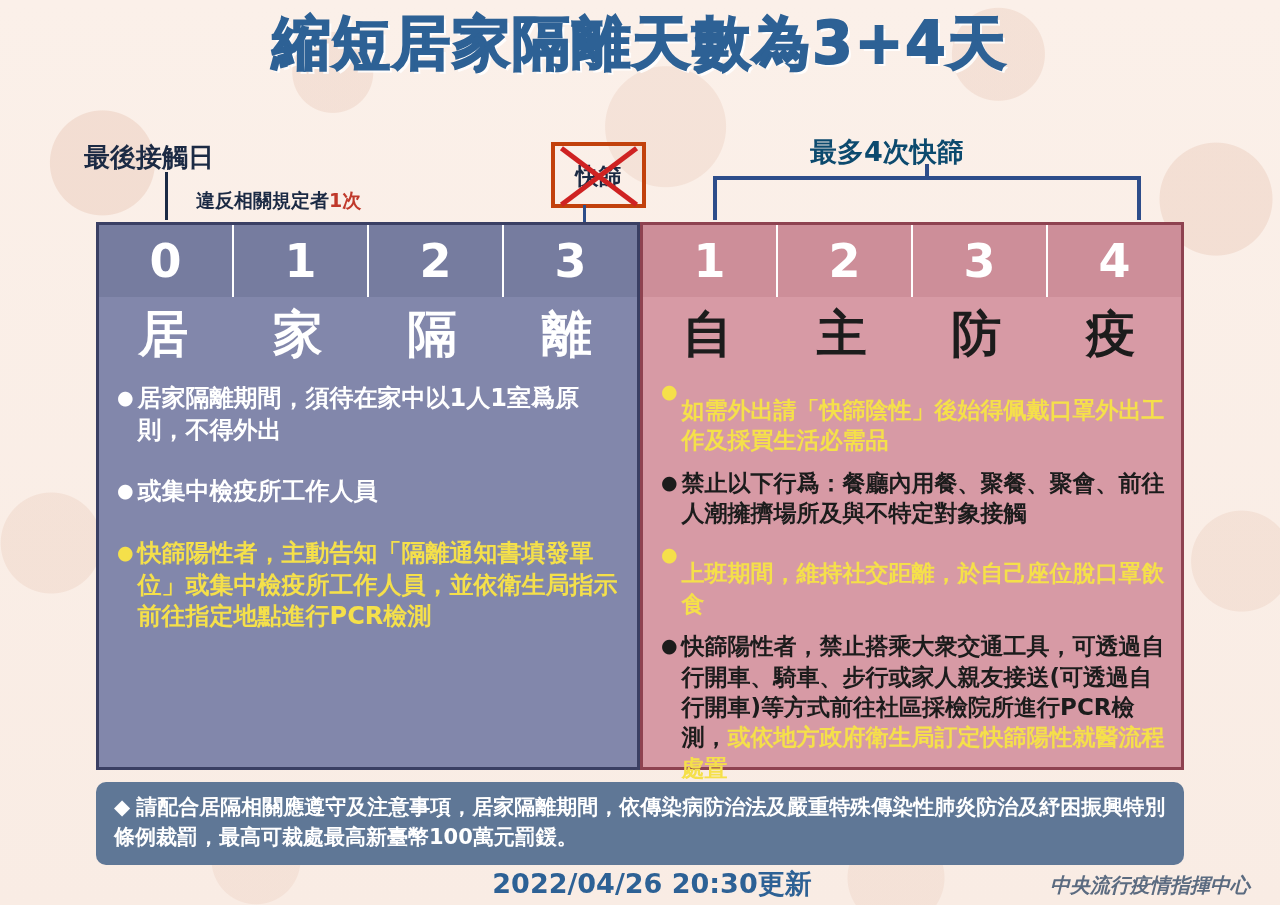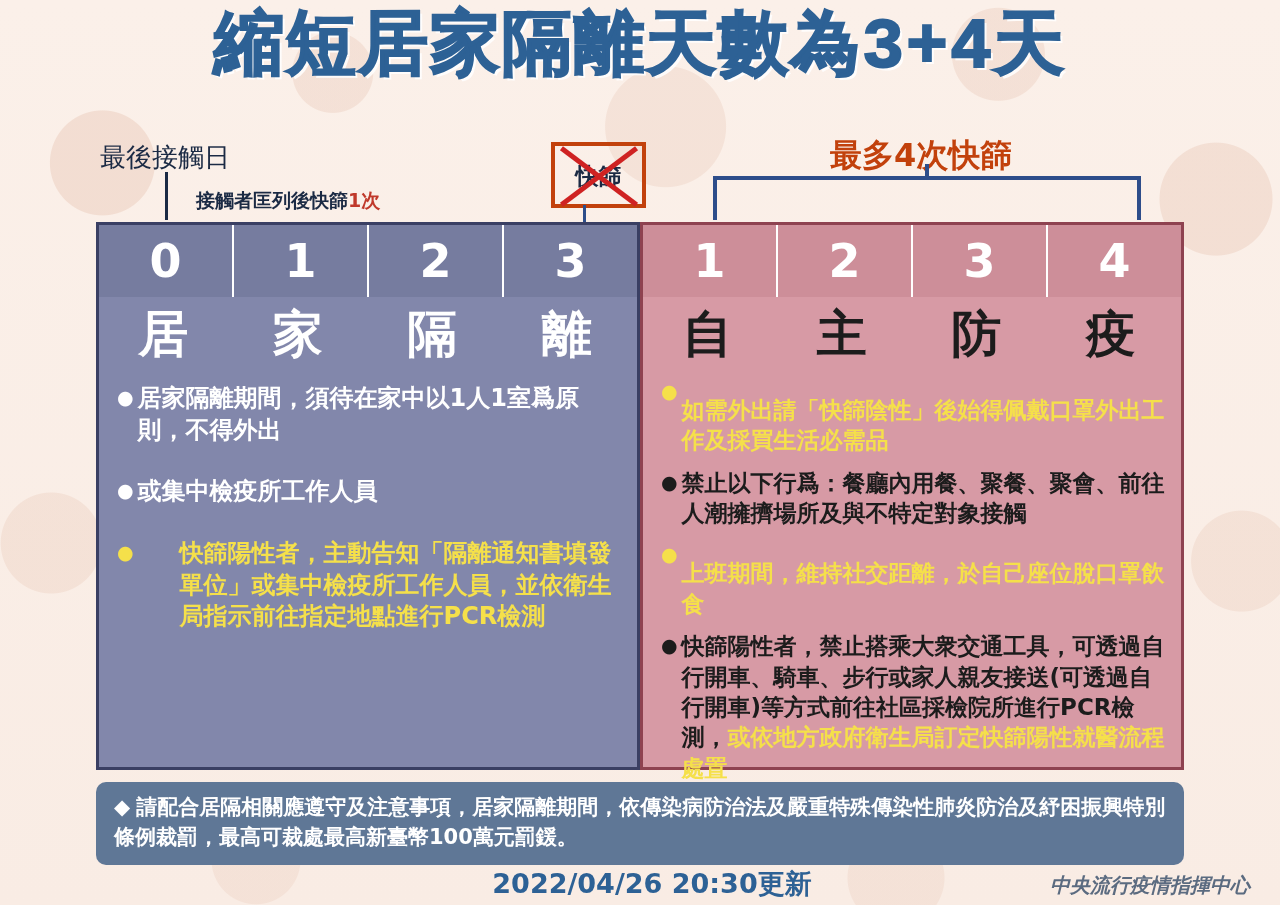--- a/index.html
+++ b/index.html
@@ -37,38 +37,37 @@
     height: 905px;
   }
 
   
   .title {
     position: absolute;
     top: 14px;
     left: 0;
     width: 1280px;
     text-align: center;
-    font-size: 70px;
+    font-size: 58px;
     font-weight: bold;
     letter-spacing: 2px;
     color: #2d6195;
     -webkit-text-stroke: 2px #2d6195;
     text-shadow: 3px 3px 0 rgba(255,255,255,0.85);
     line-height: 1;
     white-space: nowrap;
-    font-family: Liberation Mono, monospace;
   }
 
   
   .label-last-contact {
     position: absolute;
     top: 140px;
-    left: 100px;
+    left: 84px;
     font-size: 26px;
-    font-weight: normal;
+    font-weight: bold;
     color: #1b2a44;
     text-align: center;
   }
   .label-contact-screen {
     position: absolute;
     top: 188px;
     left: 196px;
     font-size: 19px;
     font-weight: bold;
     color: #1b2a44;
@@ -81,24 +80,24 @@
     left: 165px;
     top: 172px;
     width: 3px;
     height: 48px;
     background: #1b2a44;
   }
 
   .label-max4 {
     position: absolute;
     top: 134px;
-    left: 830px;
-    font-size: 32px;
-    font-weight: bold;
-    color: #c2410c;
+    left: 810px;
+    font-size: 27px;
+    font-weight: bold;
+    color: #0c4a6e;
   }
   .bracket {
     position: absolute;
     left: 713px;
     top: 176px;
     width: 428px;
     height: 44px;
     border: 4px solid #2d4d8a;
     border-bottom: none;
     box-sizing: border-box;
@@ -223,21 +222,21 @@
     margin-right: 4px;
     line-height: 1.5;
   }
   .bullet .txt {
     font-size: 24px;
     font-weight: bold;
   }
   .panel-left .bullet .dot { color: #ffffff; }
   .panel-left .bullet .txt { color: #ffffff; }
   .panel-left .bullet.warn .dot { color: #f5e04a; }
-  .panel-left .bullet.warn .txt { color: #f5e04a; margin-left: 42px; }
+  .panel-left .bullet.warn .txt { color: #f5e04a; }
   .panel-left .bullets { padding-top: 12px; }
   .panel-left .bullet { margin-bottom: 30px; }
 
   .panel-right .bullet .dot { color: #1c1c1c; }
   .panel-right .bullet .txt { color: #1c1c1c; font-size: 23px; }
   .panel-right .bullet.warn .dot { color: #f5e04a; }
   .panel-right .bullet.warn .txt { color: #f5e04a; margin-top: 18px; }
   .panel-right .bullet .txt .hl { color: #f5e04a; }
   .panel-right .bullets { padding-top: 6px; }
   .panel-right .bullet { margin-bottom: 12px; }
@@ -286,21 +285,21 @@
 
 <div class="bg-pattern"></div>
 
 <div class="page">
 
   <div class="title">縮短居家隔離天數為3+4天</div>
 
   <div class="label-last-contact">最後接觸日</div>
   <div class="tick-left"></div>
   <div class="label-contact-screen">
-    <span>接觸者匡列後快篩</span><span class="hl">1次</span>
+    <span>違反相關規定者</span><span class="hl">1次</span>
   </div>
 
   <div class="cross-box">
     <span>快篩</span>
     <span class="x1"></span>
     <span class="x2"></span>
   </div>
   <div class="cross-stem"></div>
 
   <div class="label-max4">最多4次快篩</div>

